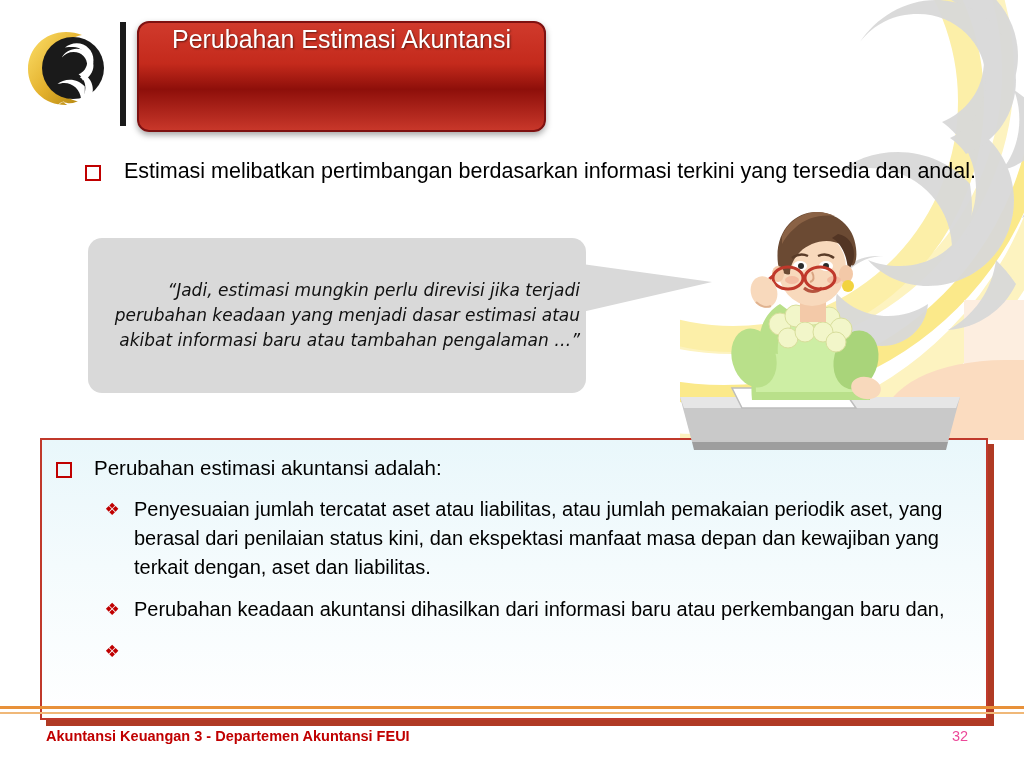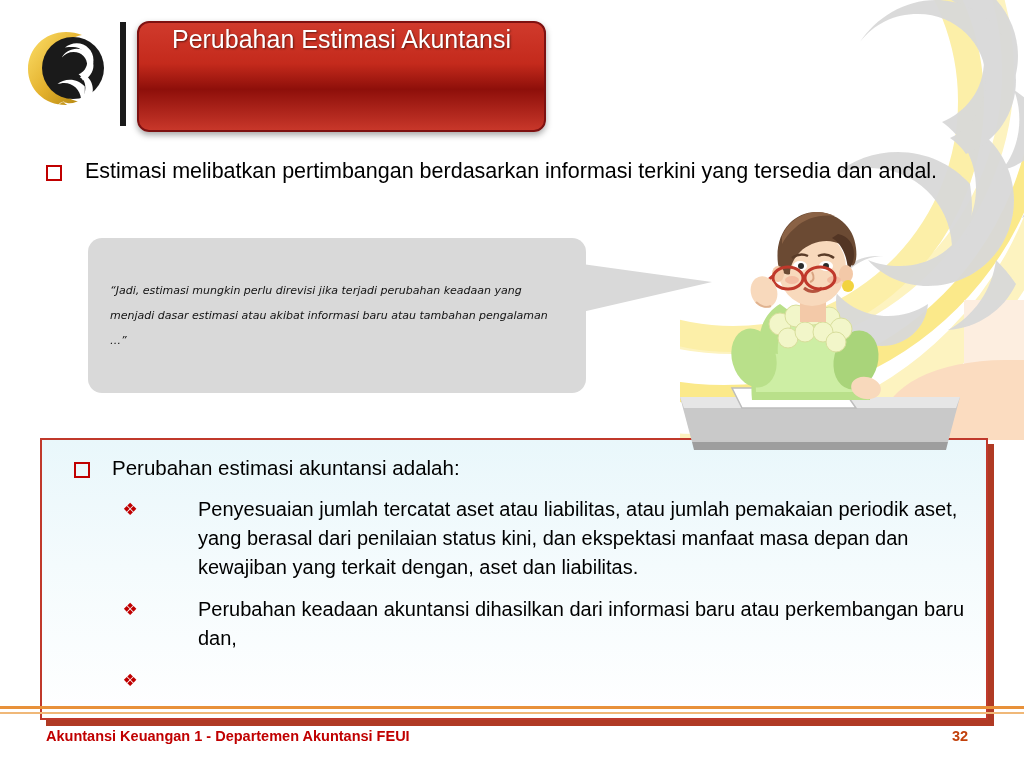--- a/index.html
+++ b/index.html
@@ -148,20 +148,21 @@
 
   
   .bullet-row {
     position: absolute;
     left: 46px;
     top: 156px;
     width: 930px;
     display: flex;
     align-items: flex-start;
     z-index: 6;
+    justify-content: flex-end;
   }
   .sq-bullet {
     width: 12px;
     height: 12px;
     border: 2px solid #c00000;
     margin-top: 9px;
     margin-right: 23px;
     flex: 0 0 auto;
     background: transparent;
   }
@@ -180,26 +181,26 @@
     height: 155px;
     background: #d9d9d9;
     border-radius: 14px;
     z-index: 6;
     display: flex;
     align-items: center;
     justify-content: center;
   }
   .bubble-text {
     font-family: "DejaVu Sans", sans-serif;
-    font-size: 11px;
+    font-size: 17px;
     line-height: 25px;
     color: #111111;
-    text-align: left;
+    text-align: right;
     font-style: italic;
-    padding: 0 22px;
+    padding: 0 6px;
   }
   .bubble-tail {
     position: absolute;
     left: 582px;
     top: 264px;
     width: 0;
     height: 0;
     border-top: 18px solid transparent;
     border-bottom: 30px solid transparent;
     border-left: 130px solid #d9d9d9;
@@ -233,21 +234,21 @@
     position: absolute;
     left: 46px;
     top: 444px;
     width: 948px;
     height: 282px;
     background: #b03a24;
     z-index: 5;
   }
   .panel-inner {
     position: relative;
-    padding: 14px 16px 0 32px;
+    padding: 14px 16px 0 14px;
   }
   .panel-lead {
     display: flex;
     align-items: flex-start;
   }
   .panel-lead .sq-bullet {
     margin-top: 8px;
     margin-right: 22px;
   }
   .panel-lead-text {
@@ -268,21 +269,20 @@
     margin-top: 3px;
     color: #c00000;
     font-size: 17px;
     line-height: 24px;
     text-align: center;
   }
   .sub-text {
     font-size: 20px;
     line-height: 29px;
     color: #000;
-    margin-left: 46px;
   }
   .sub-text b { font-weight: bold; }
 
   
   .footer-rule {
     position: absolute;
     left: 0;
     top: 706px;
     width: 1024px;
     height: 3px;
@@ -305,22 +305,22 @@
     font-size: 14.5px;
     font-weight: bold;
     color: #c00000;
     z-index: 9;
   }
   .footer-page {
     position: absolute;
     left: 952px;
     top: 728px;
     font-size: 14.5px;
-    font-weight: bold;
-    color: #c2410c;
+    font-weight: normal;
+    color: #ec4899;
     z-index: 9;
   }
   .footer-cut {
     position: absolute;
     left: 0;
     top: 748px;
     width: 1024px;
     height: 20px;
     background: #ffffff;
     z-index: 10;
@@ -473,15 +473,15 @@
     </div>
 
     <div class="sub-item">
       <span class="diamond-bullet">❖</span>
     </div>
   </div>
 </div>
 
 <div class="footer-rule"></div>
 <div class="footer-rule2"></div>
-<div class="footer-text">Akuntansi Keuangan 1 - Departemen Akuntansi FEUI</div>
+<div class="footer-text">Akuntansi Keuangan 3 - Departemen Akuntansi FEUI</div>
 <div class="footer-page">32</div>
 <div class="footer-cut"></div>
 
 </body></html>

